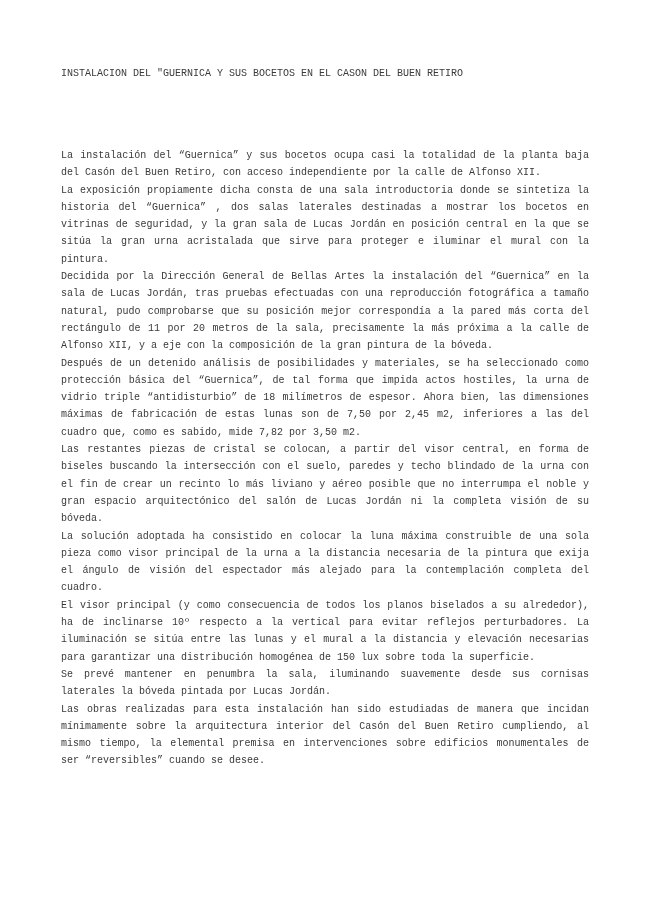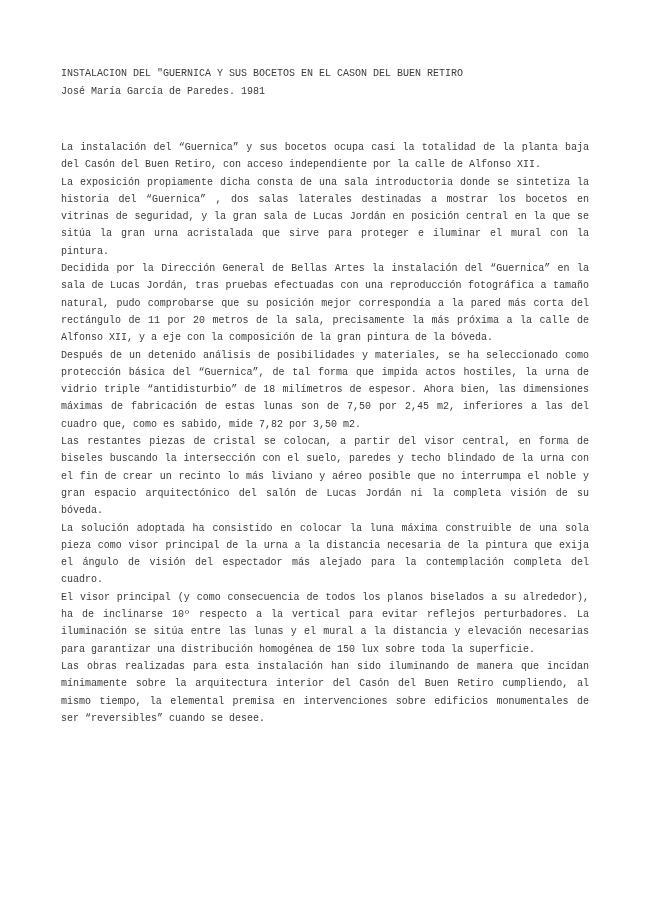--- a/index.html
+++ b/index.html
@@ -28,43 +28,43 @@
       width: 528px;
       font-size: 10px;
       line-height: 18px;
     }
     .header .line {
       white-space: nowrap;
     }
     .body-text {
       position: absolute;
       left: 0;
-      top: 139px;
+      top: 147px;
       width: 528px;
       font-size: 10px;
       line-height: 17.3px;
     }
     .para {
       margin: 0;
       text-align: justify;
       text-align-last: left;
     }
   </style>
 </head>
 <body>
 
 <div class="page">
   <div class="header">
     <div class="line">INSTALACION DEL "GUERNICA Y SUS BOCETOS EN EL CASON DEL BUEN RETIRO</div>
-    <div class="line">José María García de Paredes. 1981</div>
   </div>
 
   <div class="body-text">
     <p class="para">La instalación del “Guernica” y sus bocetos ocupa casi la totalidad de la planta baja del Casón del Buen Retiro, con acceso independiente por la calle de Alfonso XII.</p>
     <p class="para">La exposición propiamente dicha consta de una sala introductoria donde se sintetiza la historia del “Guernica” , dos salas laterales destinadas a mostrar los bocetos en vitrinas de seguridad, y la gran sala de Lucas Jordán en posición central en la que se sitúa la gran urna acristalada que sirve para proteger e iluminar el mural con la pintura.</p>
     <p class="para">Decidida por la Dirección General de Bellas Artes la instalación del “Guernica” en la sala de Lucas Jordán, tras pruebas efectuadas con una reproducción fotográfica a tamaño natural, pudo comprobarse que su posición mejor correspondía a la pared más corta del rectángulo de 11 por 20 metros de la sala, precisamente la más próxima a la calle de Alfonso XII, y a eje con la composición de la gran pintura de la bóveda.</p>
     <p class="para">Después de un detenido análisis de posibilidades y materiales, se ha seleccionado como protección básica del “Guernica”, de tal forma que impida actos hostiles, la urna de vidrio triple “antidisturbio” de 18 milímetros de espesor.  Ahora bien, las dimensiones máximas de fabricación de estas lunas son de 7,50 por 2,45 m2, inferiores a las del cuadro que, como es sabido, mide 7,82 por 3,50 m2.</p>
     <p class="para">Las restantes piezas de cristal se colocan, a partir del visor central, en forma de biseles buscando la intersección con el suelo, paredes y techo blindado de la urna con el fin de crear un recinto lo más liviano y aéreo posible que no interrumpa el noble y gran espacio arquitectónico del salón de Lucas Jordán ni la completa visión de su bóveda.</p>
     <p class="para">La solución adoptada ha consistido en colocar la luna máxima construible de una sola pieza como visor principal de la urna a la distancia necesaria de la pintura que exija el ángulo de visión del espectador más alejado para la contemplación completa del cuadro.</p>
     <p class="para">El visor principal (y como consecuencia de todos los planos biselados a su alrededor), ha de inclinarse 10º respecto a la vertical para evitar reflejos perturbadores. La iluminación se sitúa entre las lunas y el mural a la distancia y elevación necesarias para garantizar una distribución homogénea de 150 lux sobre toda la superficie.</p>
-    <p class="para">Las obras realizadas para esta instalación han sido iluminando de manera que incidan mínimamente sobre la arquitectura interior del Casón del Buen Retiro cumpliendo, al mismo tiempo, la elemental premisa en intervenciones sobre edificios monumentales de ser “reversibles” cuando se desee.</p>
+    <p class="para">Se prevé mantener en penumbra la sala, iluminando suavemente desde sus cornisas laterales la bóveda pintada por Lucas Jordán.</p>
+    <p class="para">Las obras realizadas para esta instalación han sido estudiadas de manera que incidan mínimamente sobre la arquitectura interior del Casón del Buen Retiro cumpliendo, al mismo tiempo, la elemental premisa en intervenciones sobre edificios monumentales de ser “reversibles” cuando se desee.</p>
   </div>
 </div>
 
 </body></html>

